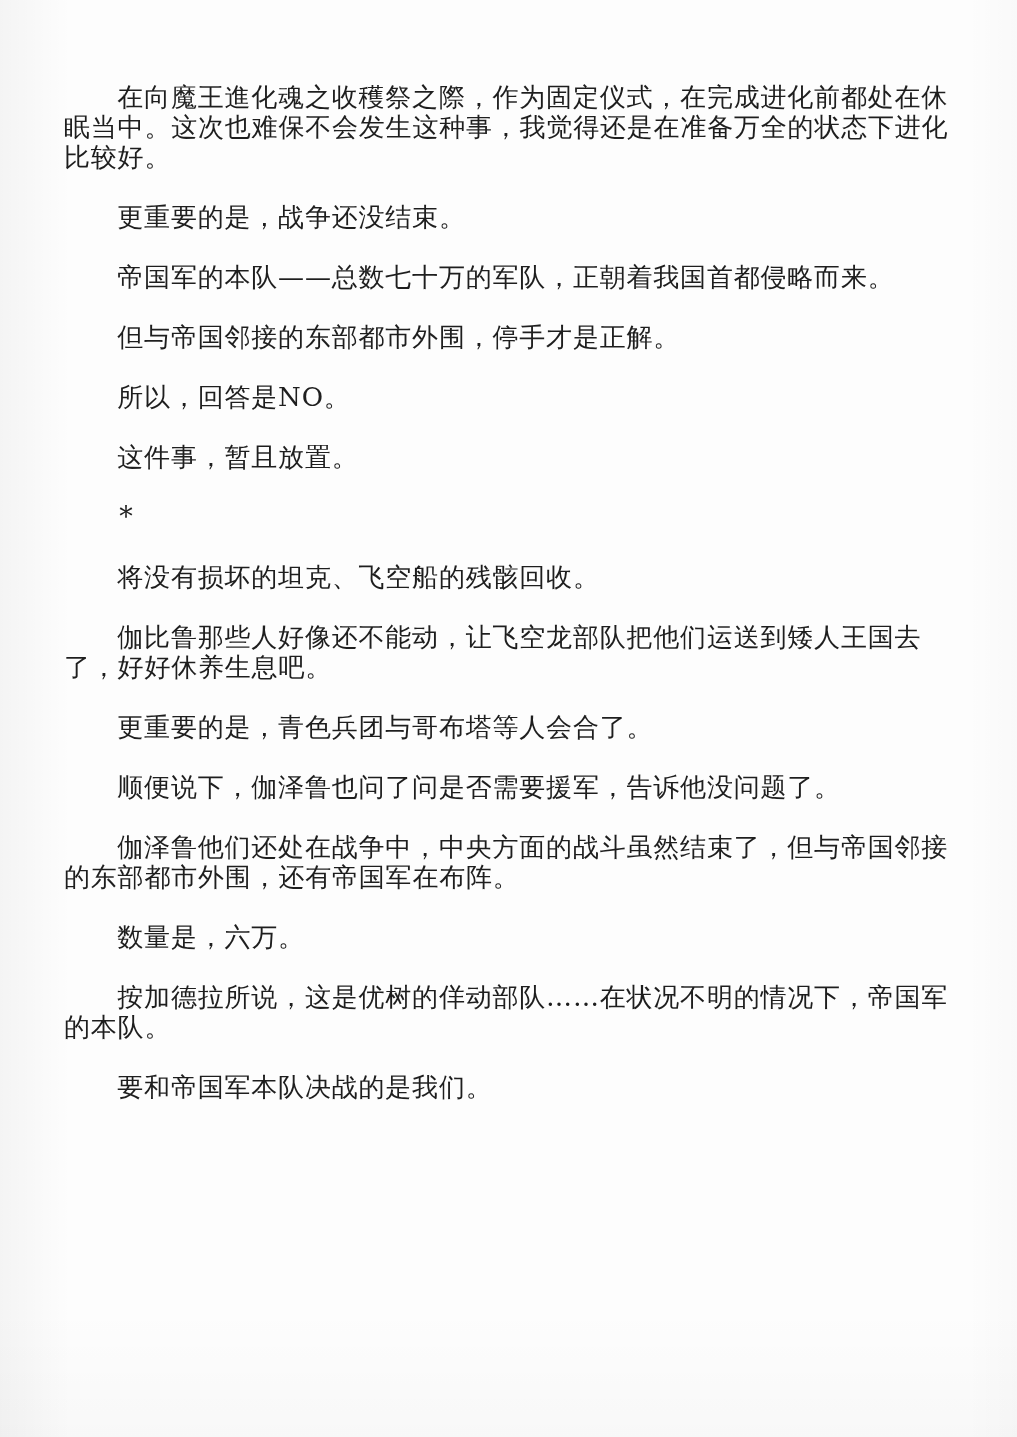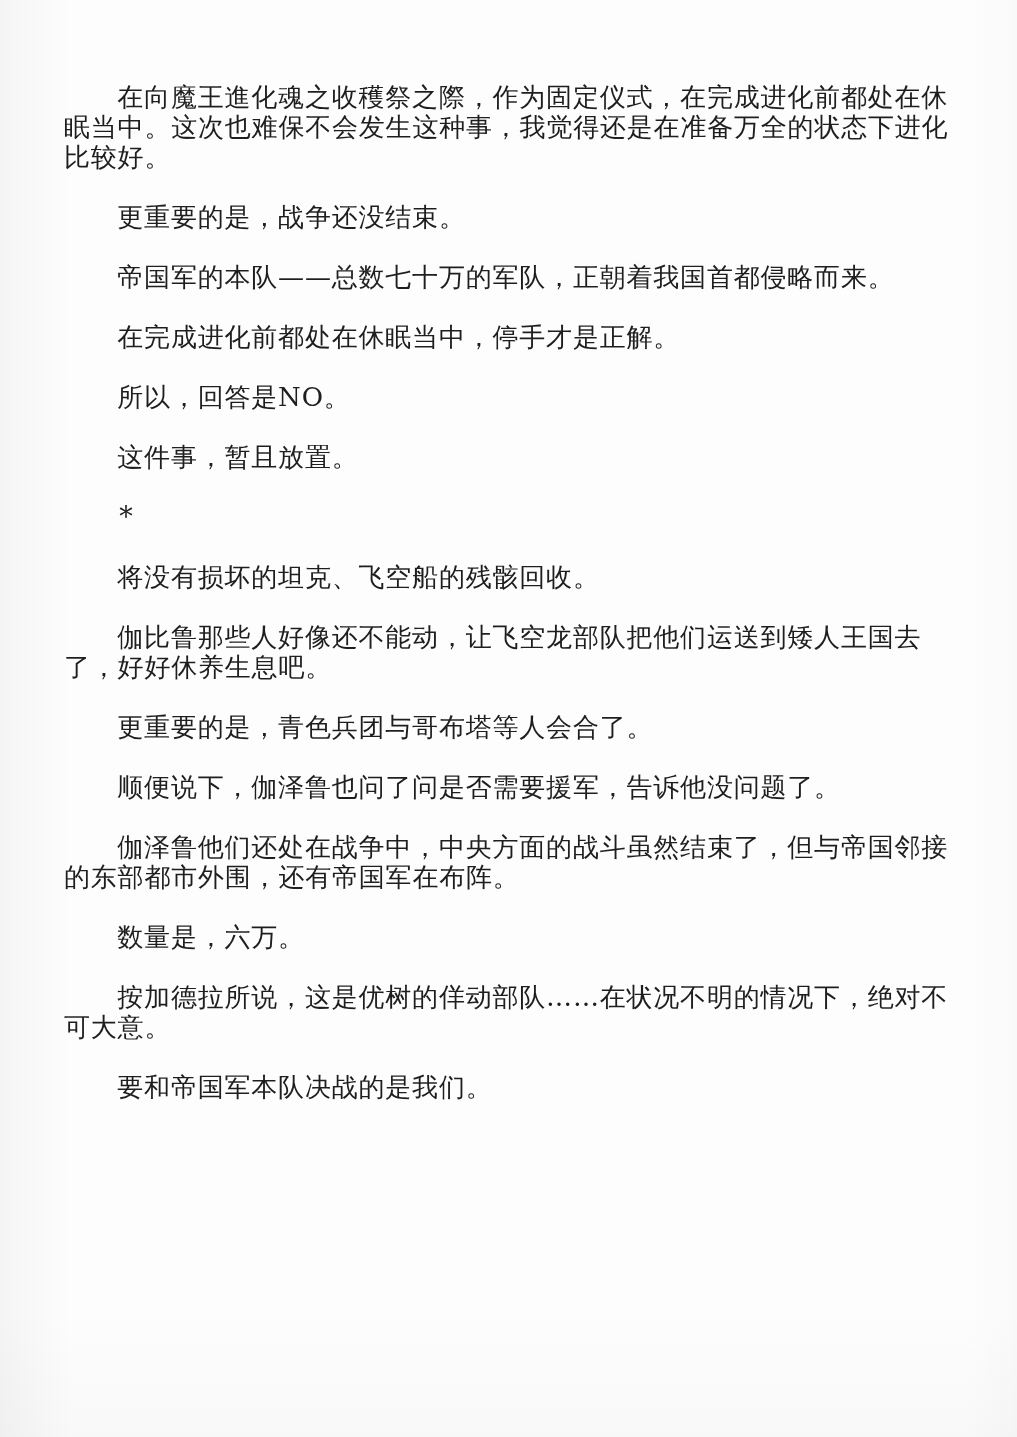--- a/index.html
+++ b/index.html
@@ -45,26 +45,26 @@
 </style>
 </head>
 <body>
 
 <div class="page">
   <main class="text-body">
 
   <p>在向魔王進化魂之收穫祭之際，作为固定仪式，在完成进化前都处在休眠当中。这次也难保不会发生这种事，我觉得还是在准备万全的状态下进化比较好。</p>
       <p>更重要的是，战争还没结束。</p>
       <p>帝国军的本队——总数七十万的军队，正朝着我国首都侵略而来。</p>
-      <p>在完成进化前都处在休眠当中，停手才是正解。</p>
+      <p>但与帝国邻接的东部都市外围，停手才是正解。</p>
       <p>所以，回答是NO。</p>
       <p>这件事，暂且放置。</p>
       <p class="separator">*</p>
       <p>将没有损坏的坦克、飞空船的残骸回收。</p>
       <p>伽比鲁那些人好像还不能动，让飞空龙部队把他们运送到矮人王国去了，好好休养生息吧。</p>
       <p>更重要的是，青色兵团与哥布塔等人会合了。</p>
       <p>顺便说下，伽泽鲁也问了问是否需要援军，告诉他没问题了。</p>
       <p>伽泽鲁他们还处在战争中，中央方面的战斗虽然结束了，但与帝国邻接的东部都市外围，还有帝国军在布阵。</p>
       <p>数量是，六万。</p>
-      <p>按加德拉所说，这是优树的佯动部队……在状况不明的情况下，绝对不可大意。</p>
+      <p>按加德拉所说，这是优树的佯动部队……在状况不明的情况下，帝国军的本队。</p>
       <p>要和帝国军本队决战的是我们。</p>
     </main>
 </div>
 
 </body></html>

